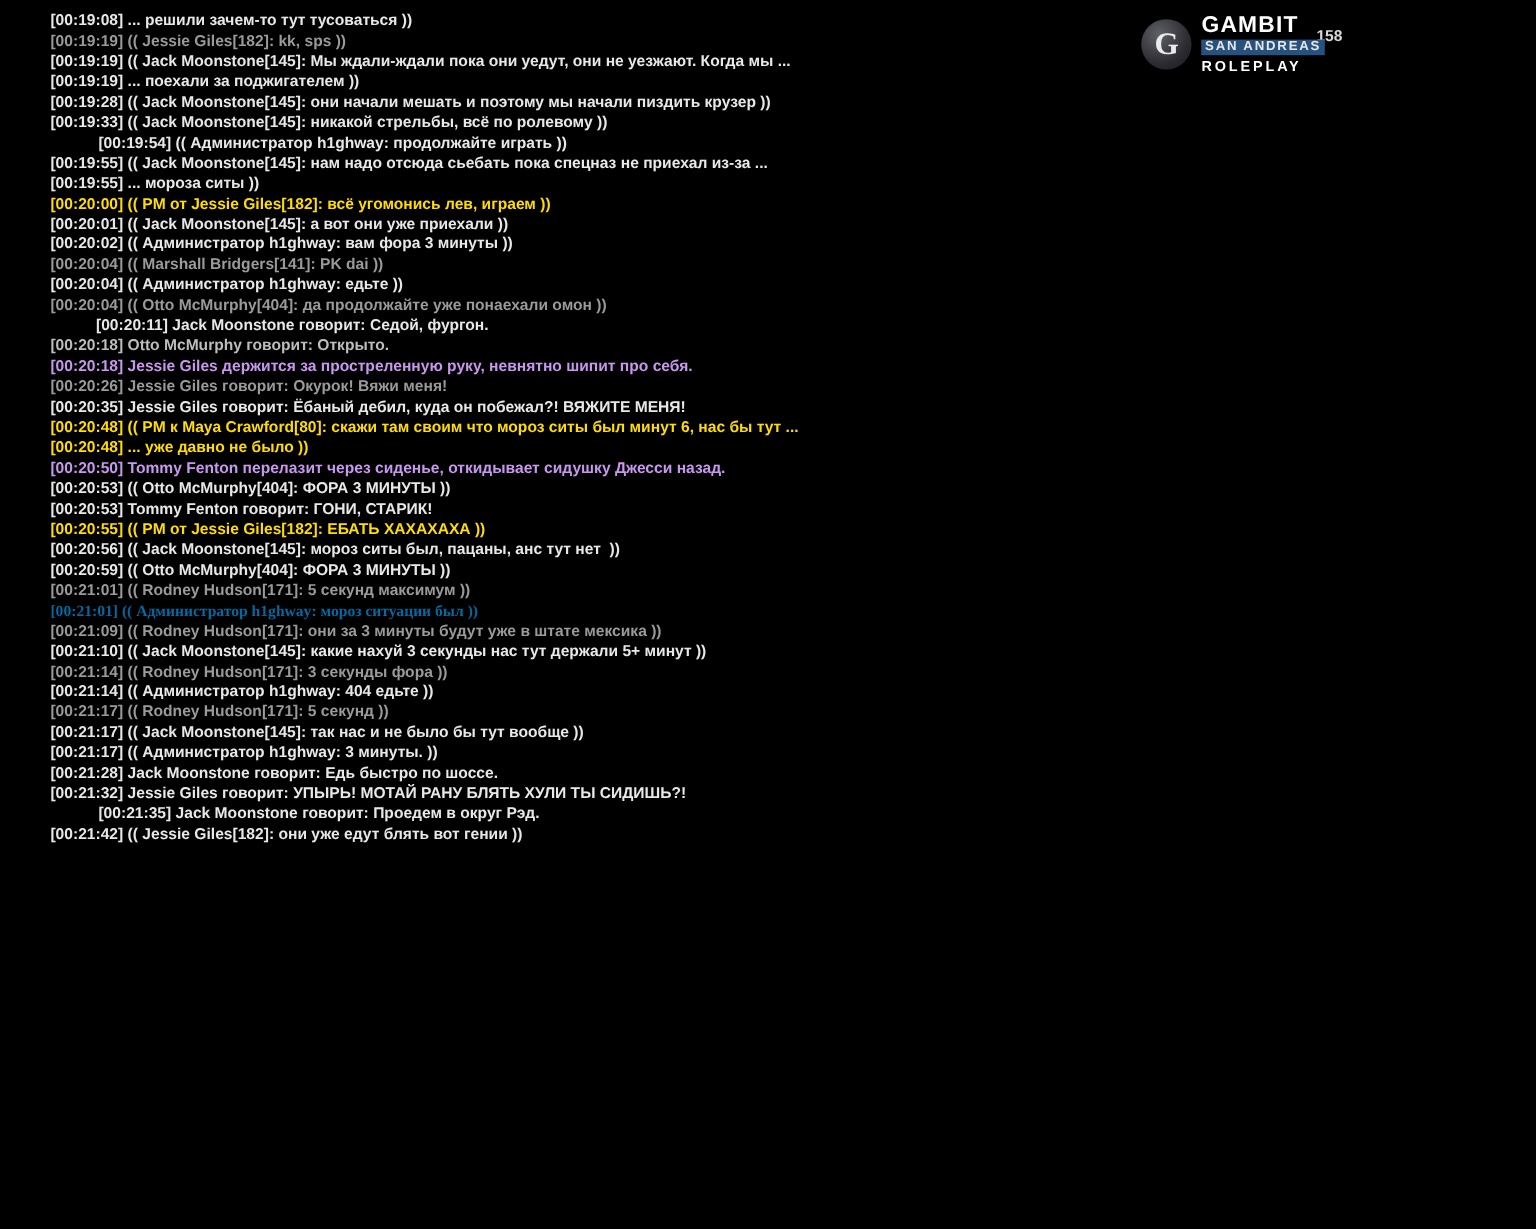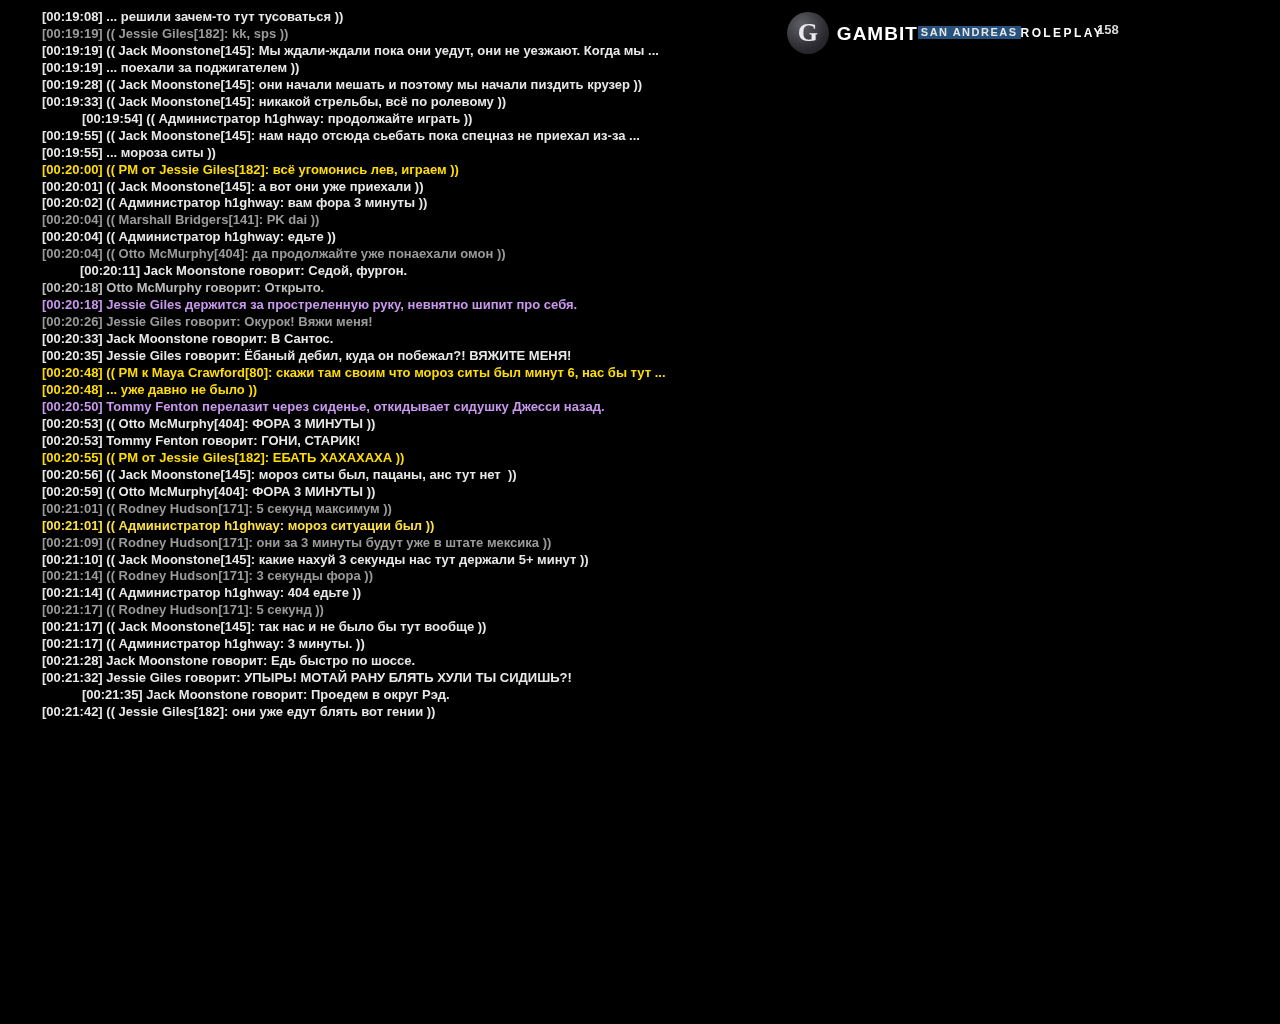--- a/index.html
+++ b/index.html
@@ -67,21 +67,21 @@
   }
   #logo-mark span {
     font-family: "Liberation Serif", serif;
     font-size: 26px;
     font-weight: bold;
     color: #e9e9ee;
     line-height: 1;
   }
   #logo-text {
     display: flex;
-    flex-direction: row;
+    flex-direction: column;
     line-height: 1;
   }
   .logo-gambit {
     font-family: "Liberation Sans", sans-serif;
     font-size: 19px;
     font-weight: bold;
     letter-spacing: 1px;
     color: #ffffff;
   }
   .logo-sa {
@@ -122,32 +122,31 @@
       <div class="chat-line" style="color: rgb(255, 221, 0);">[00:20:00] (( PM от Jessie Giles[182]: всё угомонись лев, играем ))</div>
       <div class="chat-line" style="color: rgb(232, 232, 232);">[00:20:01] (( Jack Moonstone[145]: а вот они уже приехали ))</div>
       <div class="chat-line" style="color: rgb(232, 232, 232);">[00:20:02] (( Администратор h1ghway: вам фора 3 минуты ))</div>
       <div class="chat-line" style="color: rgb(154, 154, 154);">[00:20:04] (( Marshall Bridgers[141]: PK dai ))</div>
       <div class="chat-line" style="color: rgb(232, 232, 232);">[00:20:04] (( Администратор h1ghway: едьте ))</div>
       <div class="chat-line" style="color: rgb(154, 154, 154);">[00:20:04] (( Otto McMurphy[404]: да продолжайте уже понаехали омон ))</div>
       <div class="chat-line" style="color: rgb(232, 232, 232); padding-left: 38px;">[00:20:11] Jack Moonstone говорит: Седой, фургон.</div>
       <div class="chat-line" style="color: rgb(189, 189, 189);">[00:20:18] Otto McMurphy говорит: Открыто.</div>
       <div class="chat-line" style="color: rgb(200, 151, 238);">[00:20:18] Jessie Giles держится за простреленную руку, невнятно шипит про себя.</div>
       <div class="chat-line" style="color: rgb(154, 154, 154);">[00:20:26] Jessie Giles говорит: Окурок! Вяжи меня!</div>
-      <div class="chat-line" style="color: rgb(232, 232, 232);">[00:20:33] Jack Moonstone говорит: В Сантос.</div>
       <div class="chat-line" style="color: rgb(232, 232, 232);">[00:20:35] Jessie Giles говорит: Ёбаный дебил, куда он побежал?! ВЯЖИТЕ МЕНЯ!</div>
       <div class="chat-line" style="color: rgb(255, 221, 0);">[00:20:48] (( PM к Maya Crawford[80]: скажи там своим что мороз ситы был минут 6, нас бы тут ...</div>
       <div class="chat-line" style="color: rgb(255, 221, 0);">[00:20:48] ... уже давно не было ))</div>
       <div class="chat-line" style="color: rgb(200, 151, 238);">[00:20:50] Tommy Fenton перелазит через сиденье, откидывает сидушку Джесси назад.</div>
       <div class="chat-line" style="color: rgb(232, 232, 232);">[00:20:53] (( Otto McMurphy[404]: ФОРА 3 МИНУТЫ ))</div>
       <div class="chat-line" style="color: rgb(232, 232, 232);">[00:20:53] Tommy Fenton говорит: ГОНИ, СТАРИК!</div>
       <div class="chat-line" style="color: rgb(255, 221, 0);">[00:20:55] (( PM от Jessie Giles[182]: ЕБАТЬ ХАХАХАХА ))</div>
       <div class="chat-line" style="color: rgb(232, 232, 232);">[00:20:56] (( Jack Moonstone[145]: мороз ситы был, пацаны, анс тут нет  ))</div>
       <div class="chat-line" style="color: rgb(232, 232, 232);">[00:20:59] (( Otto McMurphy[404]: ФОРА 3 МИНУТЫ ))</div>
       <div class="chat-line" style="color: rgb(154, 154, 154);">[00:21:01] (( Rodney Hudson[171]: 5 секунд максимум ))</div>
-      <div class="chat-line" style="color: #fde047;">[00:21:01] (( Администратор h1ghway: мороз ситуации был ))</div>
+      <div class="chat-line" style="color: #0369a1; font-family: Liberation Serif, serif;">[00:21:01] (( Администратор h1ghway: мороз ситуации был ))</div>
       <div class="chat-line" style="color: rgb(154, 154, 154);">[00:21:09] (( Rodney Hudson[171]: они за 3 минуты будут уже в штате мексика ))</div>
       <div class="chat-line" style="color: rgb(232, 232, 232);">[00:21:10] (( Jack Moonstone[145]: какие нахуй 3 секунды нас тут держали 5+ минут ))</div>
       <div class="chat-line" style="color: rgb(154, 154, 154);">[00:21:14] (( Rodney Hudson[171]: 3 секунды фора ))</div>
       <div class="chat-line" style="color: rgb(232, 232, 232);">[00:21:14] (( Администратор h1ghway: 404 едьте ))</div>
       <div class="chat-line" style="color: rgb(154, 154, 154);">[00:21:17] (( Rodney Hudson[171]: 5 секунд ))</div>
       <div class="chat-line" style="color: rgb(232, 232, 232);">[00:21:17] (( Jack Moonstone[145]: так нас и не было бы тут вообще ))</div>
       <div class="chat-line" style="color: rgb(232, 232, 232);">[00:21:17] (( Администратор h1ghway: 3 минуты. ))</div>
       <div class="chat-line" style="color: rgb(232, 232, 232);">[00:21:28] Jack Moonstone говорит: Едь быстро по шоссе.</div>
       <div class="chat-line" style="color: rgb(232, 232, 232);">[00:21:32] Jessie Giles говорит: УПЫРЬ! МОТАЙ РАНУ БЛЯТЬ ХУЛИ ТЫ СИДИШЬ?!</div>
       <div class="chat-line" style="color: rgb(232, 232, 232); padding-left: 40px;">[00:21:35] Jack Moonstone говорит: Проедем в округ Рэд.</div>

